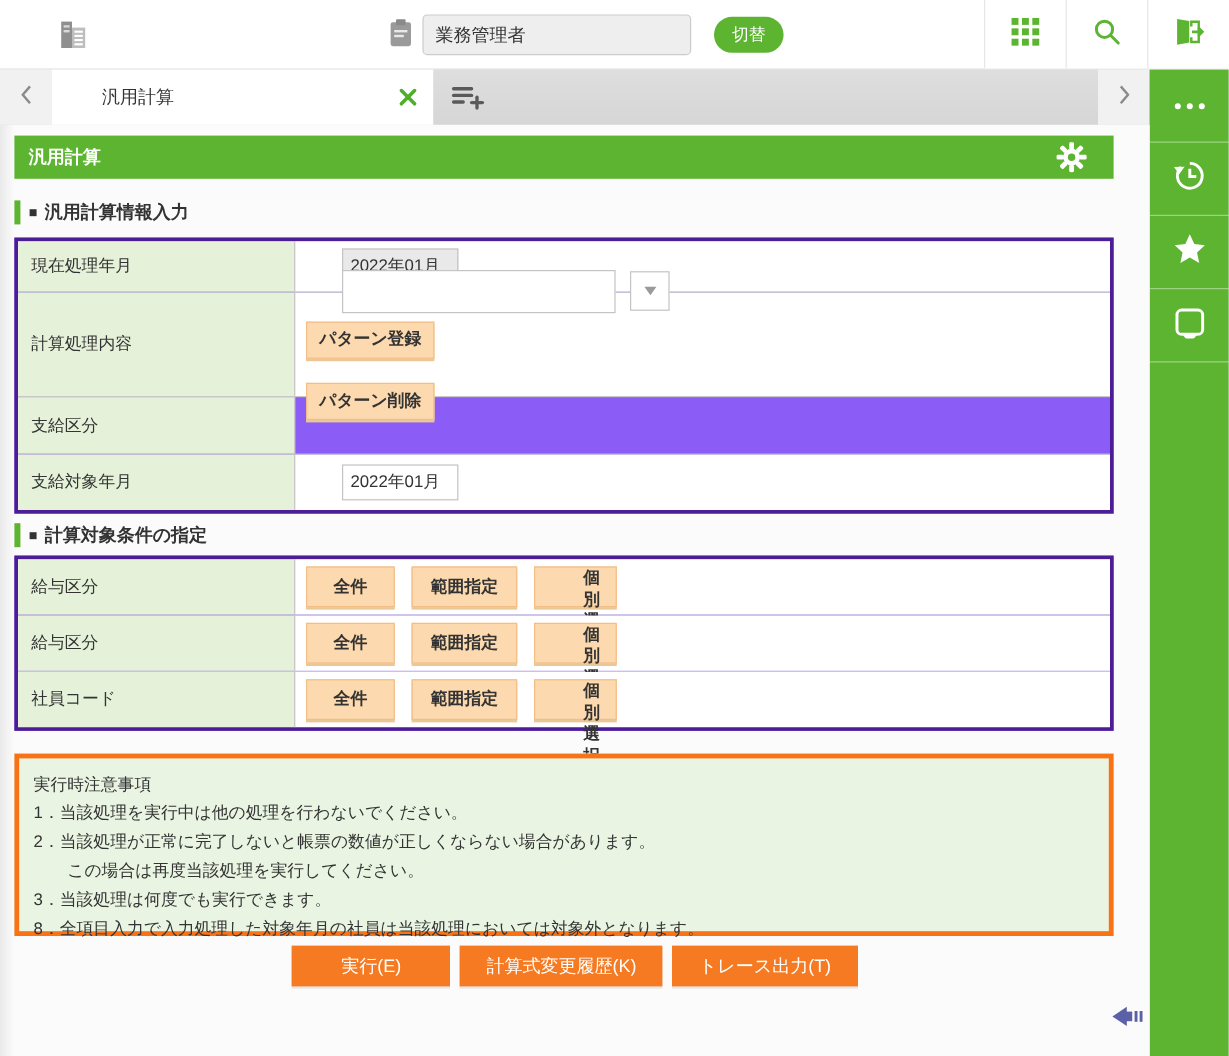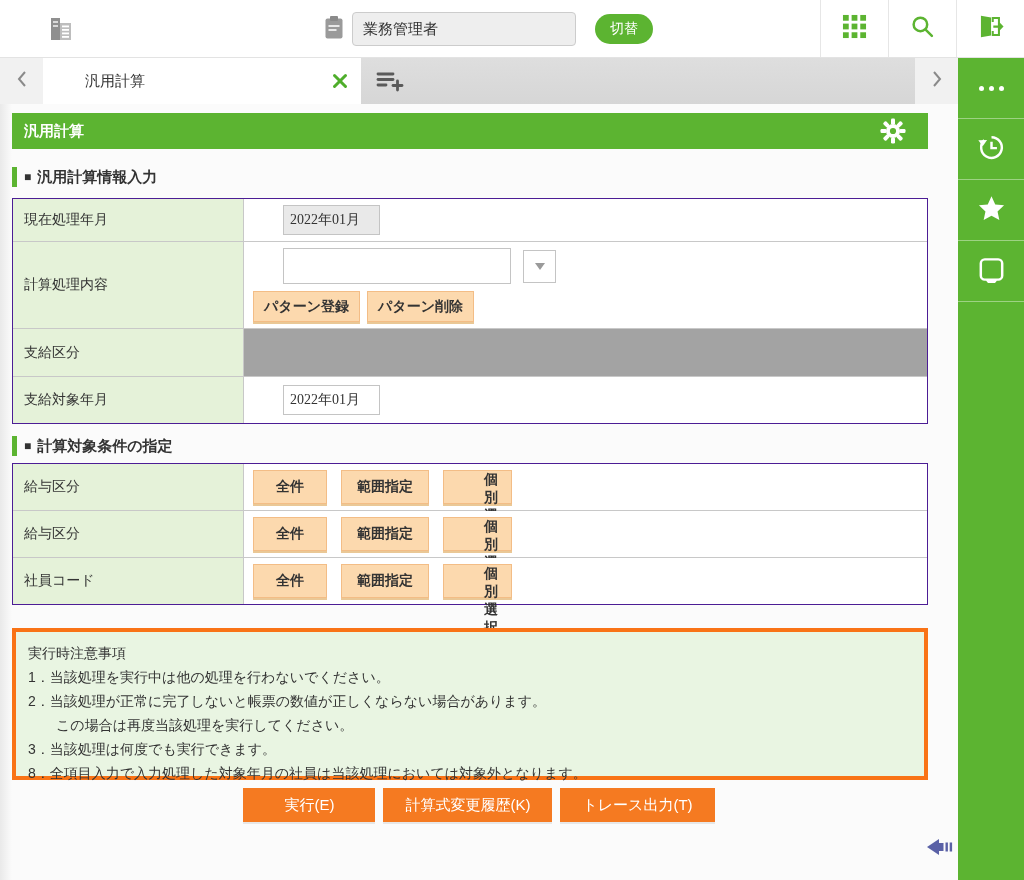--- a/index.html
+++ b/index.html
@@ -45,36 +45,36 @@
   .main::before{content:"";position:absolute;left:0;top:0;width:12px;height:100%;background:linear-gradient(to right,rgba(0,0,0,0.07),rgba(0,0,0,0));pointer-events:none;}
   .page-titlebar{position:absolute;left:12px;top:9px;width:916px;height:36px;background:#5cb431;display:flex;align-items:center;box-sizing:border-box;}
   .page-title{color:#fff;font-size:15px;font-weight:bold;margin-left:12px;}
   .gear-btn{position:absolute;right:22px;top:5px;cursor:pointer;line-height:0;}
   .sec-header{position:absolute;left:12px;display:flex;align-items:center;height:22px;}
   .sec-bar{width:5px;height:20px;background:#5cb431;margin-right:7px;}
   .sec-marker{font-size:12px;font-weight:bold;margin-right:6px;color:#333;}
   .sec-title{font-size:15px;font-weight:bold;color:#333;}
   .sec1{top:62px;} .sec2{top:331px;}
   
-  .formtable{position:absolute;left:12px;width:916px;border:1px solid #4c1d95;background:#a3a3a3;box-sizing:border-box;font-family:Liberation Serif, serif;}
+  .formtable{position:absolute;left:12px;width:916px;border:3px solid #4c1d95;background:#8b5cf6;box-sizing:border-box;}
   .t1{top:94px;} .t2{top:359px;}
   .frow{display:flex;border-bottom:1px solid #c8c8c8;}
   .frow:last-child{border-bottom:none;}
   .flabel{width:231px;min-width:231px;background:#e5f2d9;border-right:1px solid #c8c8c8;display:flex;align-items:center;padding-left:11px;font-size:14px;color:#333;box-sizing:border-box;}
   .fvalue{flex:1;display:flex;align-items:center;padding-left:9px;background:#fff;}
   .h42{height:42px;} .h86{height:86px;} .h47{height:47px;} .h46{height:46px;}
   .inp{box-sizing:border-box;border:1px solid #c4c4c4;font-size:14px;color:#333;padding:0 6px;font-family:inherit;background:#fff;margin-left:30px;}
   .inp-disabled{background:#e9e9e9;}
   .inp-month{width:97px;height:30px;}
   .fvalue-col{flex-direction:column;align-items:flex-start;justify-content:center;}
   .combo-line{display:flex;align-items:center;}
   .inp-combo{width:228px;height:36px;}
   .dd-btn{width:33px;height:33px;margin-left:12px;background:#fff;border:1px solid #c4c4c4;display:flex;align-items:center;justify-content:center;cursor:pointer;box-sizing:border-box;}
   .dd-tri{width:0;height:0;border-left:5px solid transparent;border-right:5px solid transparent;border-top:7px solid #9a9a9a;}
-  .pattern-line{display:flex;gap:7px;margin-top:7px;}
+  .pattern-line{display:flex;gap:20px;margin-top:7px;flex-direction:column;}
   .btn-peach{
     background:#fcd9ae;border:1px solid #f3bd86;box-shadow:0 2px 0 #eac896;
     font-weight:bold;font-size:14px;color:#333;height:31px;padding:0 10px;
     cursor:pointer;font-family:inherit;
   }
   .inp-code{width:46px;height:36px;}
   .inp-name{width:262px;height:32px;margin-left:10px;}
   .btn-list{margin-left:10px;height:34px;}
   .btn-cond{height:34px;margin-right:14px;}
   .w74{width:74px;} .w88{width:88px;} .w89{width:69px;padding-left:37px;}

